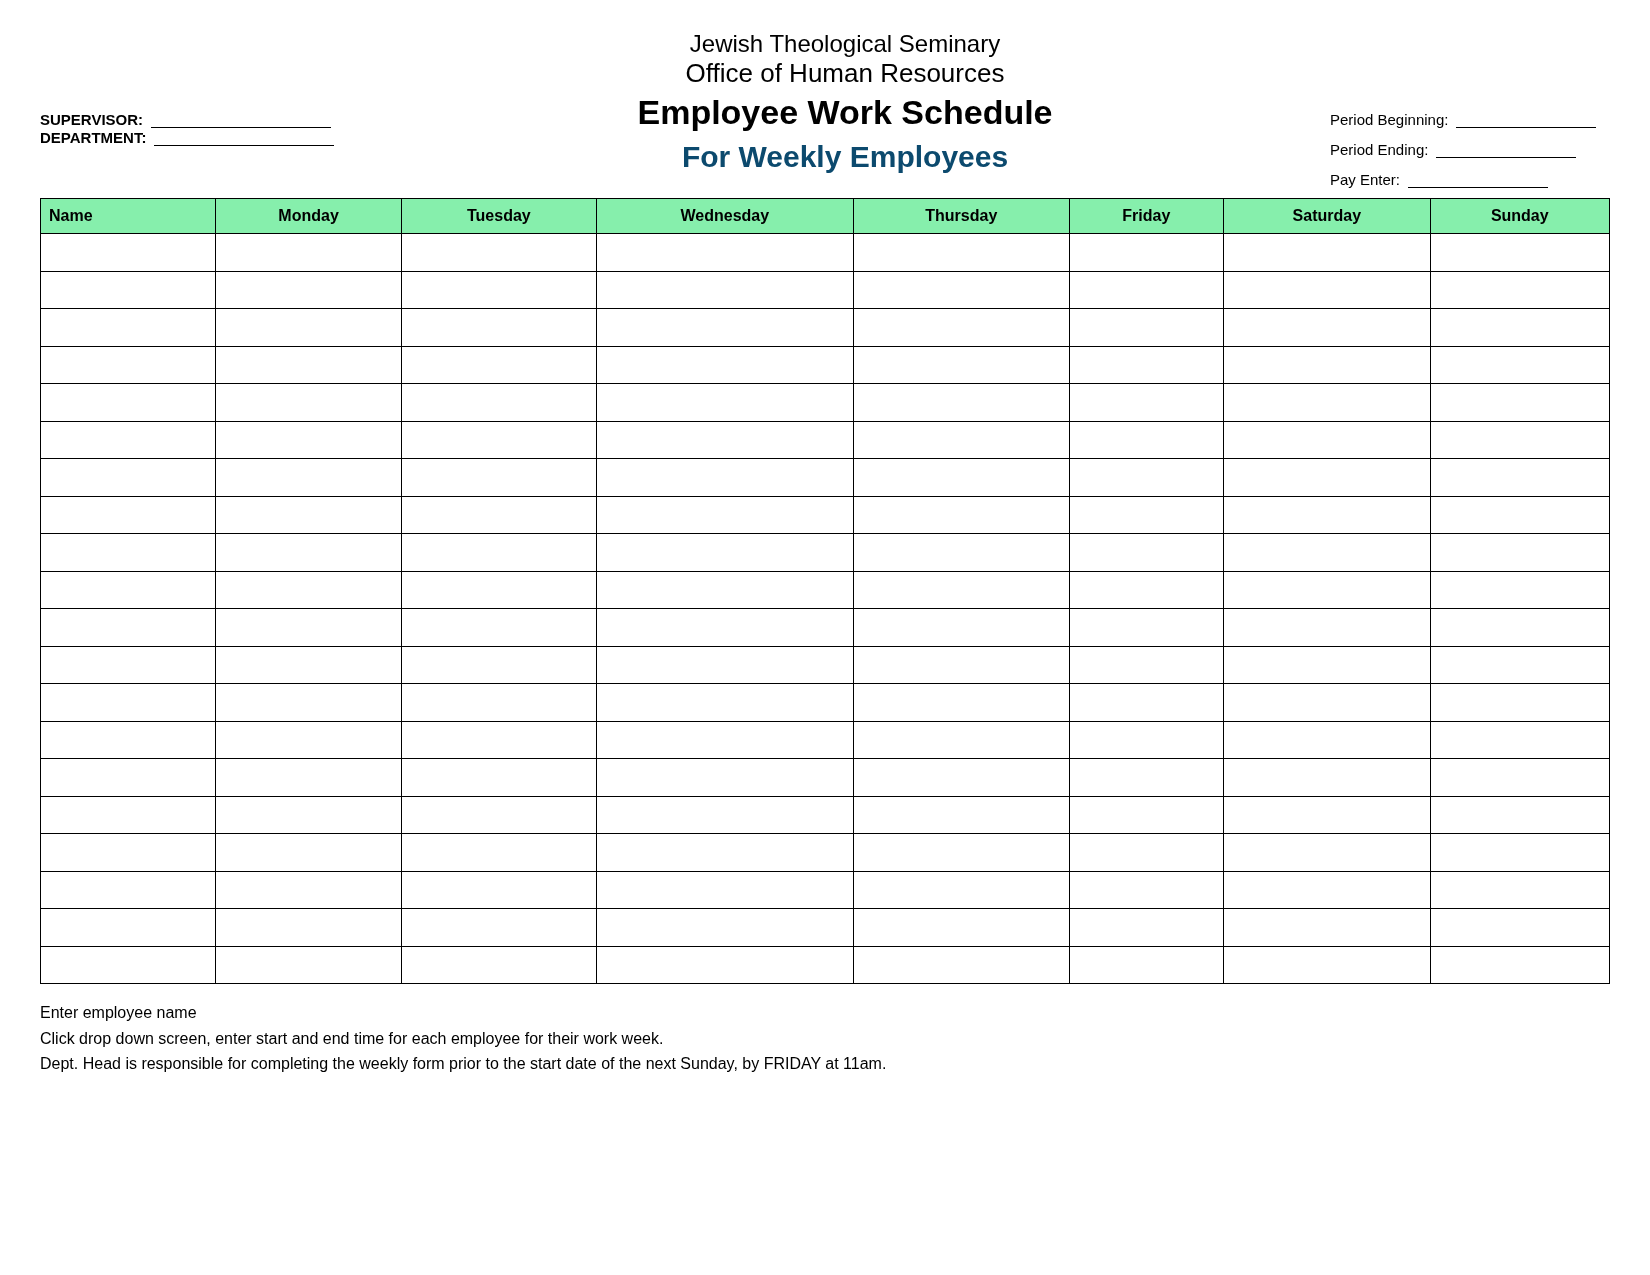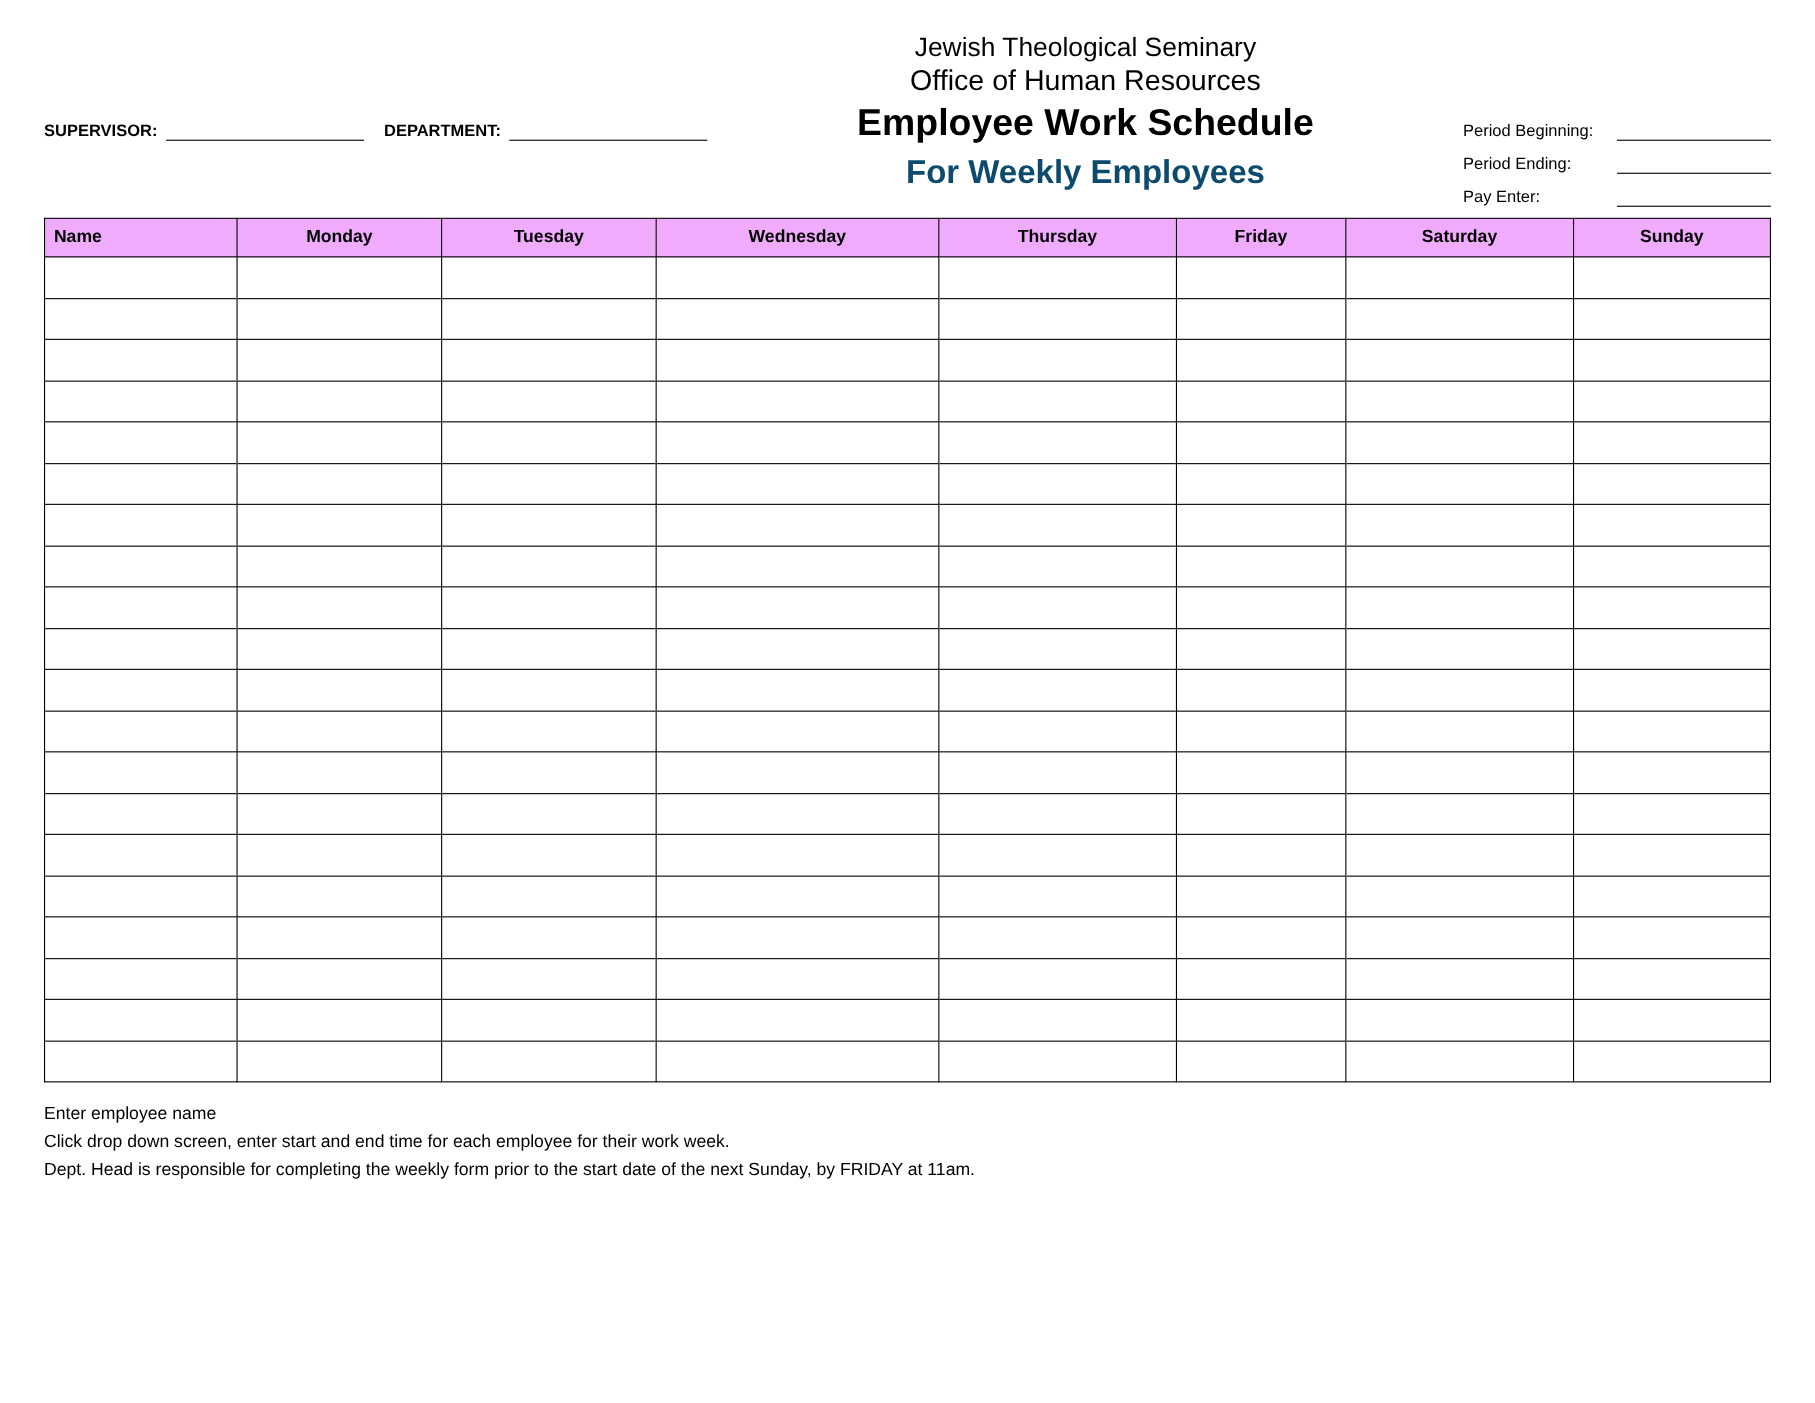--- a/index.html
+++ b/index.html
@@ -18,21 +18,21 @@
 
     .header-section {
       display: flex;
       justify-content: space-between;
       align-items: flex-start;
       margin-bottom: 10px;
     }
 
     .header-left {
       display: flex;
-      gap: 18px;
+      flex-direction: column;
       padding-top: 80px;
       min-width: 320px;
     }
 
     .header-field {
       display: flex;
       align-items: center;
       gap: 8px;
       font-size: 15px;
       font-weight: bold;
@@ -80,21 +80,20 @@
       padding-top: 80px;
       min-width: 280px;
     }
 
     .period-field {
       display: flex;
       align-items: center;
       gap: 8px;
       font-size: 15px;
       white-space: nowrap;
-      justify-content: space-between;
     }
 
     .period-line {
       display: inline-block;
       width: 140px;
       border-bottom: 1.5px solid #000;
       height: 18px;
     }
 
     .schedule-table {
@@ -103,21 +102,21 @@
       margin-top: 8px;
       border: 1.5px solid #000;
     }
 
     .schedule-table th {
       border: 1px solid #000;
       padding: 8px 6px;
       font-size: 16px;
       font-weight: bold;
       text-align: center;
-      background: #f0abfc;
+      background: #86efac;
     }
 
     .schedule-table th:first-child {
       text-align: left;
       padding-left: 8px;
     }
 
     .schedule-table td {
       border: 1px solid #000;
       height: 0;

